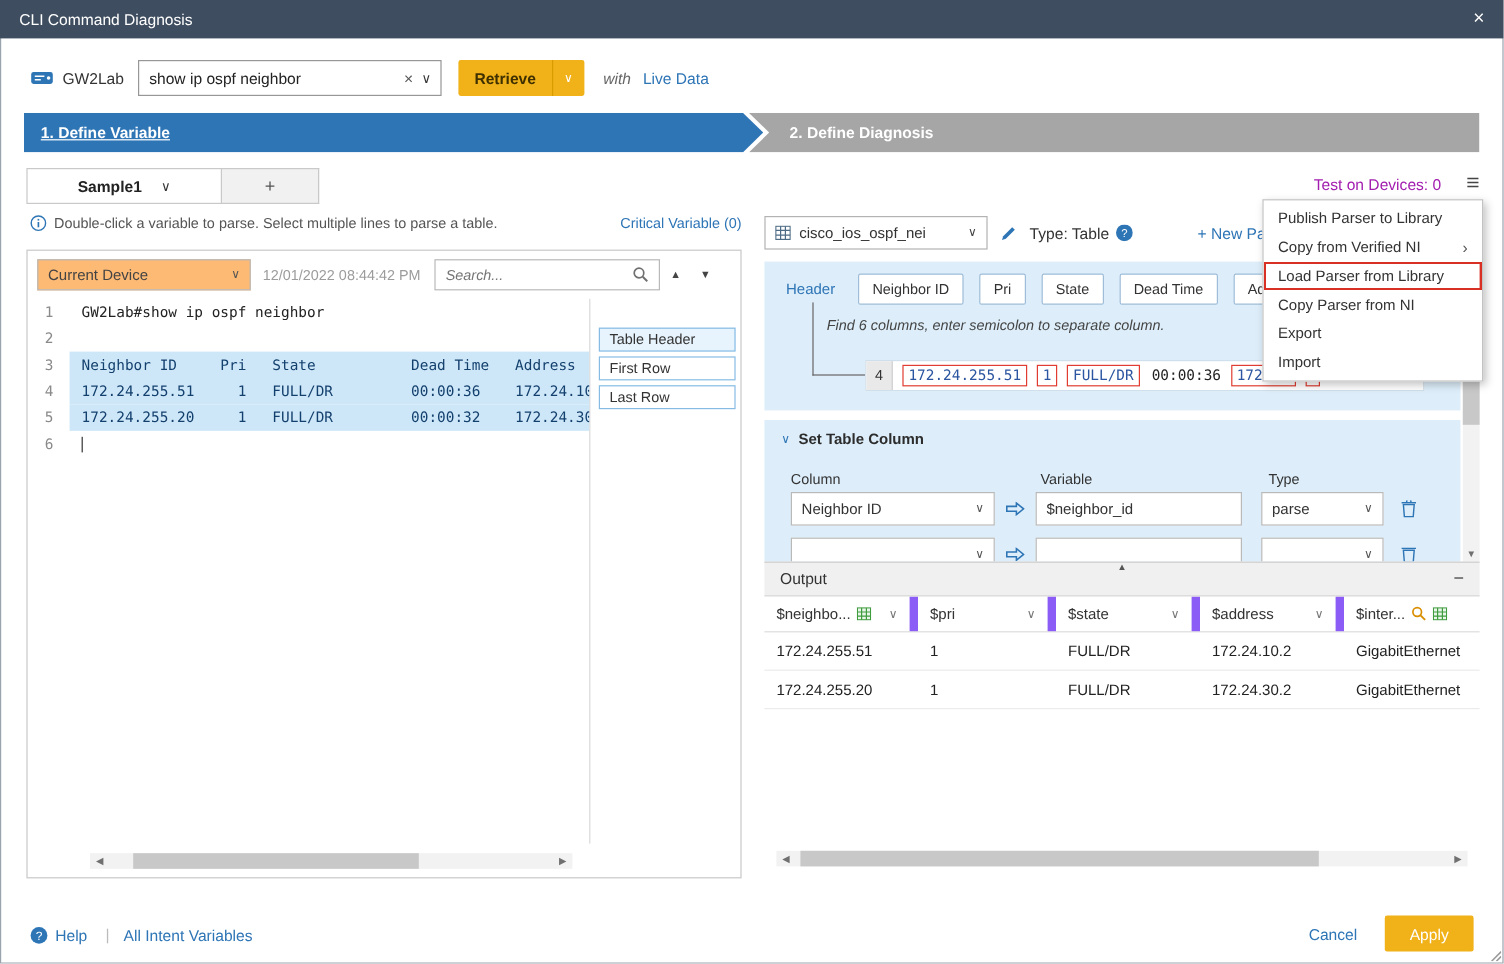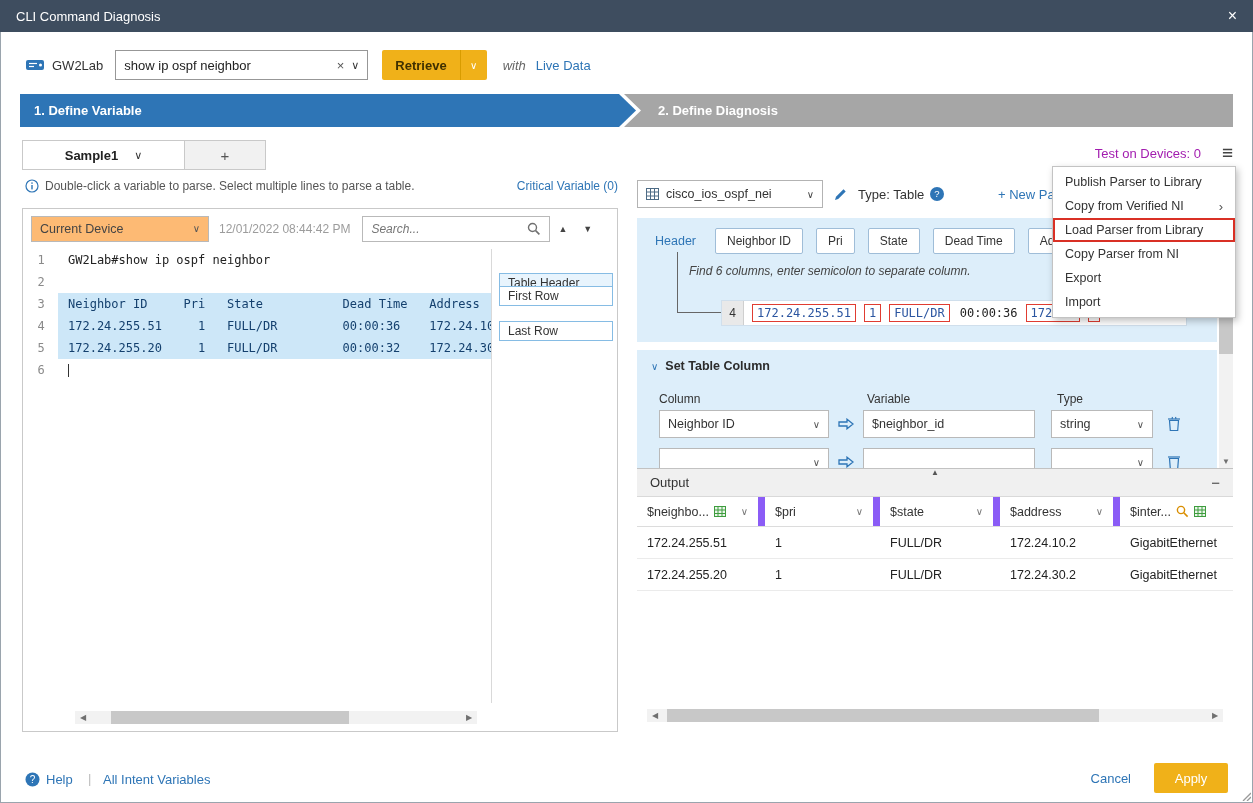--- a/index.html
+++ b/index.html
@@ -29,21 +29,21 @@
   .retrieve .main { padding:0 13px; display:flex; align-items:center; color:#3f3000; font-weight:bold; }
   .retrieve .split { width:1px; background:#d89c00; }
   .retrieve .dd { width:26px; display:flex; align-items:center; justify-content:center; color:#fff; font-size:10px; }
   .with { font-style:italic; color:#666; margin:0 10px 0 16px; }
   .livedata { color:#2e75b6; }
 
   
   .step1 { position:absolute; top:94px; left:20px; width:616px; height:33px; background:#2e75b6;
     color:#fff; font-weight:bold; display:flex; align-items:center; padding-left:14px; z-index:2;
     clip-path:polygon(0 0, calc(100% - 17px) 0, 100% 50%, calc(100% - 17px) 100%, 0 100%);
-    filter:drop-shadow(4px 0 0 #fff); }
+    filter:drop-shadow(4px 0 0 #fff);text-decoration:underline; }
   .step2 { position:absolute; top:94px; left:624px; width:609px; height:33px; background:#a6a6a6;
     color:#fff; font-weight:bold; display:flex; align-items:center; padding-left:34px; z-index:1;
     clip-path:polygon(0 0, 100% 0, 100% 100%, 0 100%, 17px 50%); }
 
   
   .tab-sample { position:absolute; top:140px; left:22px; width:163px; height:30px; background:#fff;
     border:1px solid #c9c9c9; display:flex; align-items:center; justify-content:center; gap:16px;
     font-weight:bold; color:#222; }
   .tab-sample .chev { font-size:11px; color:#333; font-weight:normal; }
   .tab-add { position:absolute; top:140px; left:185px; width:81px; height:30px; background:#f1f1f1;
@@ -86,21 +86,21 @@
   .code-line { display:flex; height:22px; line-height:22px; }
   .code-line .ln { width:34px; flex:none; text-align:center; color:#8a8a8a; }
   .code-line .txt { flex:1; white-space:pre; padding-left:10px; color:#222; }
   .code-line.sel .txt { background:#cde7f8; color:#14406e; }
   .caret { display:inline-block; width:1px; height:13px; background:#333; vertical-align:middle; }
 
   .callout { position:absolute; left:476px; width:114px; height:20px; background:#fff;
     border:1px solid #86bce4; font-size:12px; color:#333; display:flex; align-items:center;
     padding-left:8px; z-index:5; }
   .callout.c-header { top:64px; background:#e8f4fd; }
-  .callout.c-first { top:77px; }
+  .callout.c-first { top:88px; }
   .callout.c-last { top:112px; }
 
   .hscroll { position:absolute; display:flex; align-items:center; height:13px; background:#f2f2f2; }
   .hscroll .arr { width:16px; text-align:center; color:#707070; font-size:8px; flex:none; }
   .hscroll .track { position:relative; flex:1; height:13px; }
   .hscroll .thumb { position:absolute; top:0; height:13px; background:#c8c8c8; }
   .lp-hscroll { left:52px; bottom:7px; width:402px; }
   .lp-hscroll .thumb { left:20px; width:238px; }
 
   
@@ -360,21 +360,21 @@
         <span>Neighbor ID</span>
         <span class="chev">∨</span>
       </div>
       <span class="stc-arrow">
         <svg width="16" height="12" viewBox="0 0 16 12">
           <path d="M1 4 h8 V1.2 L15 6 L9 10.8 V8 H1 Z" fill="none" stroke="#2e75b6" stroke-width="1.3"></path>
         </svg>
       </span>
       <input class="stc-input" value="$neighbor_id" style="">
       <div class="stc-select stc-type">
-        <span>string</span>
+        <span>parse</span>
         <span class="chev">∨</span>
       </div>
       <span class="trash">
         <svg width="14" height="16" viewBox="0 0 14 16">
           <path d="M2.5 4.5 h9 l-0.8 10 h-7.4 Z" fill="none" stroke="#2e75b6" stroke-width="1.2"></path>
           <line x1="1" y1="3" x2="13" y2="3" stroke="#2e75b6" stroke-width="1.2"></line>
           <line x1="5" y1="3" x2="5.5" y2="1" stroke="#2e75b6" stroke-width="1.2"></line>
           <line x1="9" y1="3" x2="8.5" y2="1" stroke="#2e75b6" stroke-width="1.2"></line>
         </svg>
       </span>

